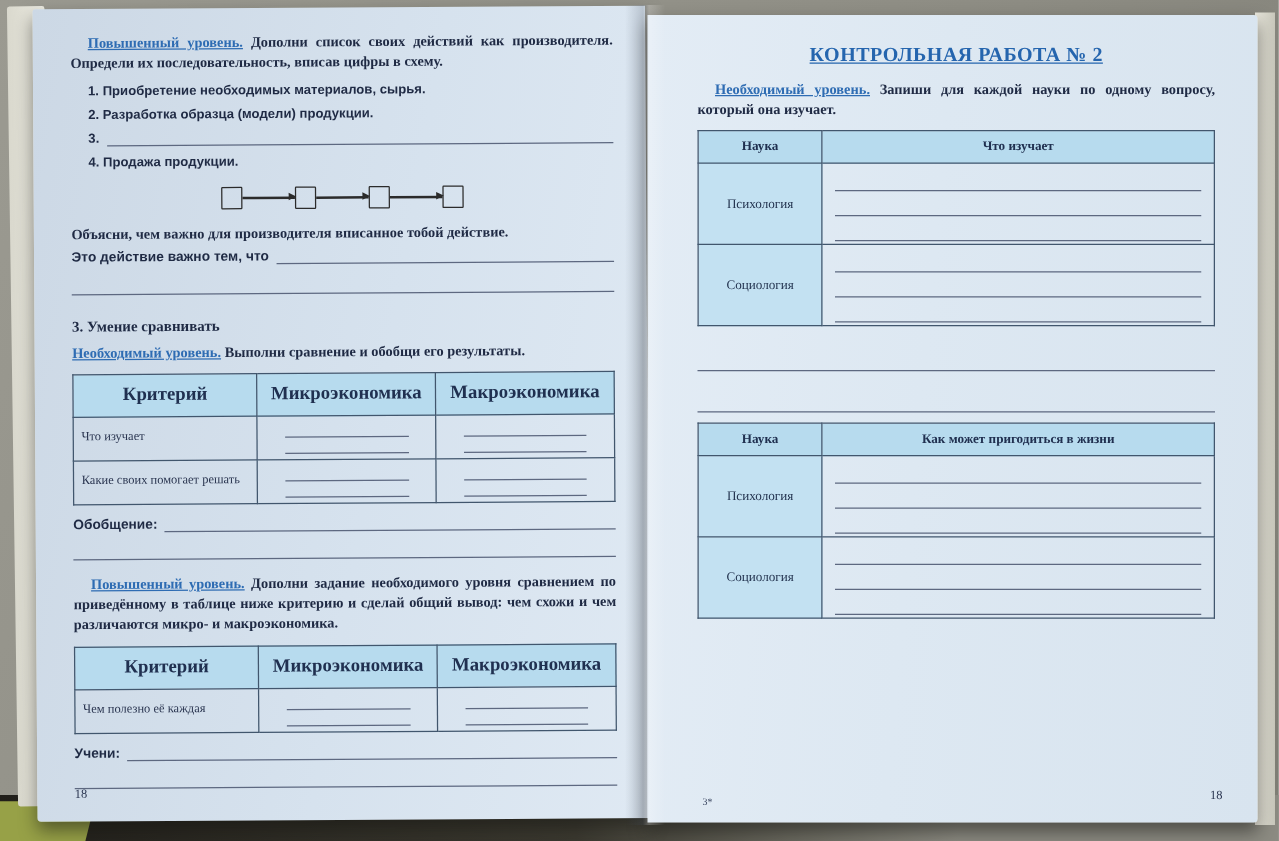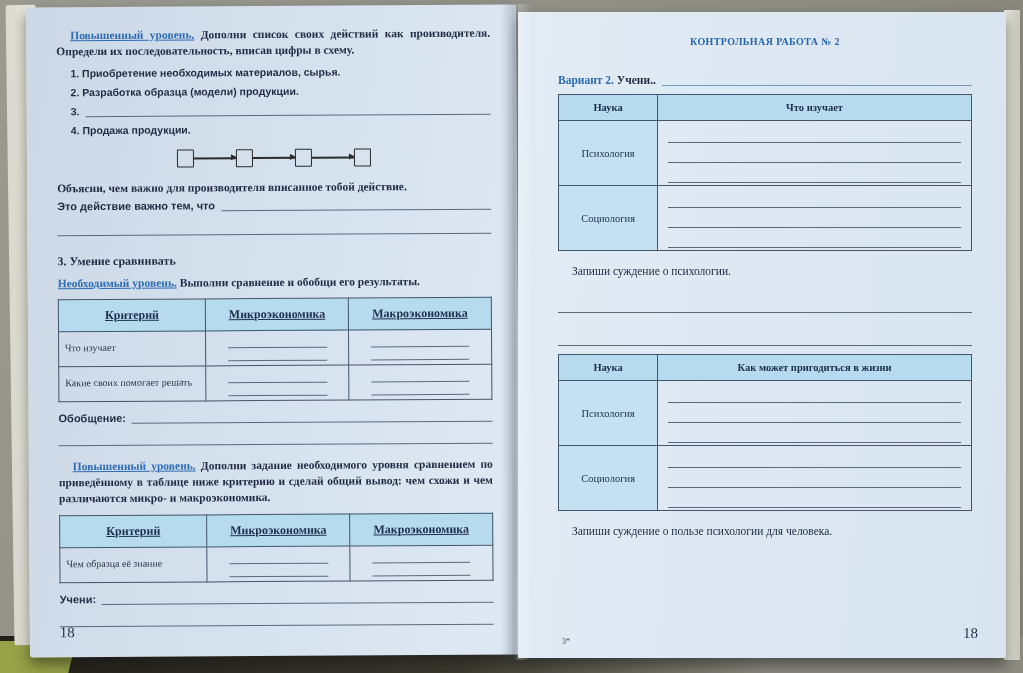--- a/index.html
+++ b/index.html
@@ -68,36 +68,36 @@
   
   .diagram{display:flex;align-items:center;justify-content:center;margin:14px auto 10px auto;width:260px;}
   .dbox{width:15px;height:16px;border:1.5px solid #2b2b2b;border-radius:1px;background:transparent;flex:0 0 auto;}
   .darrow{width:42px;height:1.4px;background:#2b2b2b;position:relative;flex:0 0 auto;}
   .darrow::after{content:"";position:absolute;right:-1px;top:-3.2px;border-left:6px solid #2b2b2b;border-top:3.9px solid transparent;border-bottom:3.9px solid transparent;}
 
   
   table{border-collapse:collapse;width:100%;table-layout:fixed;}
   .ltable{margin:8px 0 0 0;}
   .ltable th,.ltable td{border:1.2px solid #41566d;}
-  .ltable th{background:#b7dbee;font-size:12px;font-weight:bold;padding:8px 4px;color:#203050;text-decoration:underline;}
+  .ltable th{background:#b7dbee;font-size:15px;font-weight:bold;padding:8px 4px;color:#203050;}
   .ltable td{font-size:10px;padding:4px 6px;vertical-align:top;color:#2a3550;}
   .cl{width:76%;margin:11px auto 0 auto;border-bottom:1px solid #5d6880;height:1px;}
   .lbl-cell{padding-top:10px !important;}
 
   .rtable{margin:8px 0 0 0;border-radius:28px;}
   .rtable th,.rtable td{border:1.2px solid #41566d;}
   .rtable th{background:#b7dbee;font-size:10.5px;font-weight:bold;padding:7px 4px;color:#203050;}
   .rtable td.name{background:#c3e1f2;font-size:10.5px;text-align:center;vertical-align:middle;color:#243450;}
   .rtable td.lines{padding:2px 10px;vertical-align:top;}
   .rl{border-bottom:1px solid #5d6880;height:19px;}
 
-  .pgnum{position:absolute;bottom:16px;font-size:15px;color:#2a3550;}
+  .pgnum{position:absolute;bottom:16px;font-size:10px;color:#2a3550;}
   .sig{position:absolute;bottom:12px;left:44px;font-size:8px;color:#3a4560;}
 
-  .rp-title{font-size:10px;font-weight:bold;color:#2565ae;text-align:center;letter-spacing:.4px;margin:0 0 0 0;}
+  .rp-title{font-size:16px;font-weight:bold;color:#2565ae;text-align:center;letter-spacing:.4px;margin:0 0 0 0;text-decoration:underline;}
   .variant-row{display:flex;align-items:flex-end;font-size:11.5px;font-weight:bold;margin-top:26px;}
   .variant-row .fill{border-bottom-color:#6f9cc4;height:12px;}
   .judgment{font-size:11.5px;margin:14px 0 0 0;text-indent:14px;}
   .gap-line{margin-top:20px;}
 </style>
 </head>
 <body>
 
 <div class="photo">
   <div class="bottom-shadow"></div>
@@ -196,21 +196,21 @@
             <col style="width:33%">
             <col style="width:33%">
           </colgroup>
         <tbody>
             <tr>
           <th>Критерий</th>
           <th>Микроэкономика</th>
           <th>Макроэкономика</th>
         </tr>
         <tr>
-          <td class="lbl-cell">Чем образца её знание</td>
+          <td class="lbl-cell">Чем полезно её каждая</td>
           <td>
                 <div class="cl"></div>
                 <div class="cl"></div>
               </td>
           <td>
                 <div class="cl"></div>
                 <div class="cl"></div>
               </td>
         </tr>
       </tbody>
@@ -224,25 +224,23 @@
 
       <div class="pgnum" style="left:30px;">18</div>
     </div>
   </div>
 
   <div class="page page-right">
     <div class="content">
 
       <div class="rp-title">КОНТРОЛЬНАЯ РАБОТА № 2</div>
 
-      <div class="variant-row">
-        <span class="blue">Вариант 2.</span>&nbsp;<span>Учени..</span><span class="fill"></span>
-      </div>
-
-
+
+
+      <p class="task" style="text-indent:14px;margin-top:10px;"><span class="lvl">Необходимый уровень.</span> <span>Запиши для каждой науки по одному вопросу, который она изучает.</span></p>
 
       <table class="rtable">
         <colgroup>
             <col style="width:24%">
             <col style="width:76%">
           </colgroup>
         <tbody>
             <tr>
           <th>Наука</th>
           <th>Что изучает</th>
@@ -259,21 +257,20 @@
           <td class="name">Социология</td>
           <td class="lines">
                 <div class="rl"></div>
                 <div class="rl"></div>
                 <div class="rl"></div>
               </td>
         </tr>
       </tbody>
         </table>
 
-      <p class="judgment">Запиши суждение о психологии.</p>
       <div class="full-line gap-line"></div>
       <div class="full-line" style="margin-top:17px;"></div>
 
 
       <table class="rtable">
         <colgroup>
             <col style="width:24%">
             <col style="width:76%">
           </colgroup>
         <tbody>
@@ -293,21 +290,20 @@
           <td class="name">Социология</td>
           <td class="lines">
                 <div class="rl"></div>
                 <div class="rl"></div>
                 <div class="rl"></div>
               </td>
         </tr>
       </tbody>
         </table>
 
-      <p class="judgment">Запиши суждение о пользе психологии для человека.</p>
 
       <div class="sig">3*</div>
       <div class="pgnum" style="right:28px;">18</div>
     </div>
   </div>
 
   <div class="spine"></div>
 </div>
 
 </body></html>

